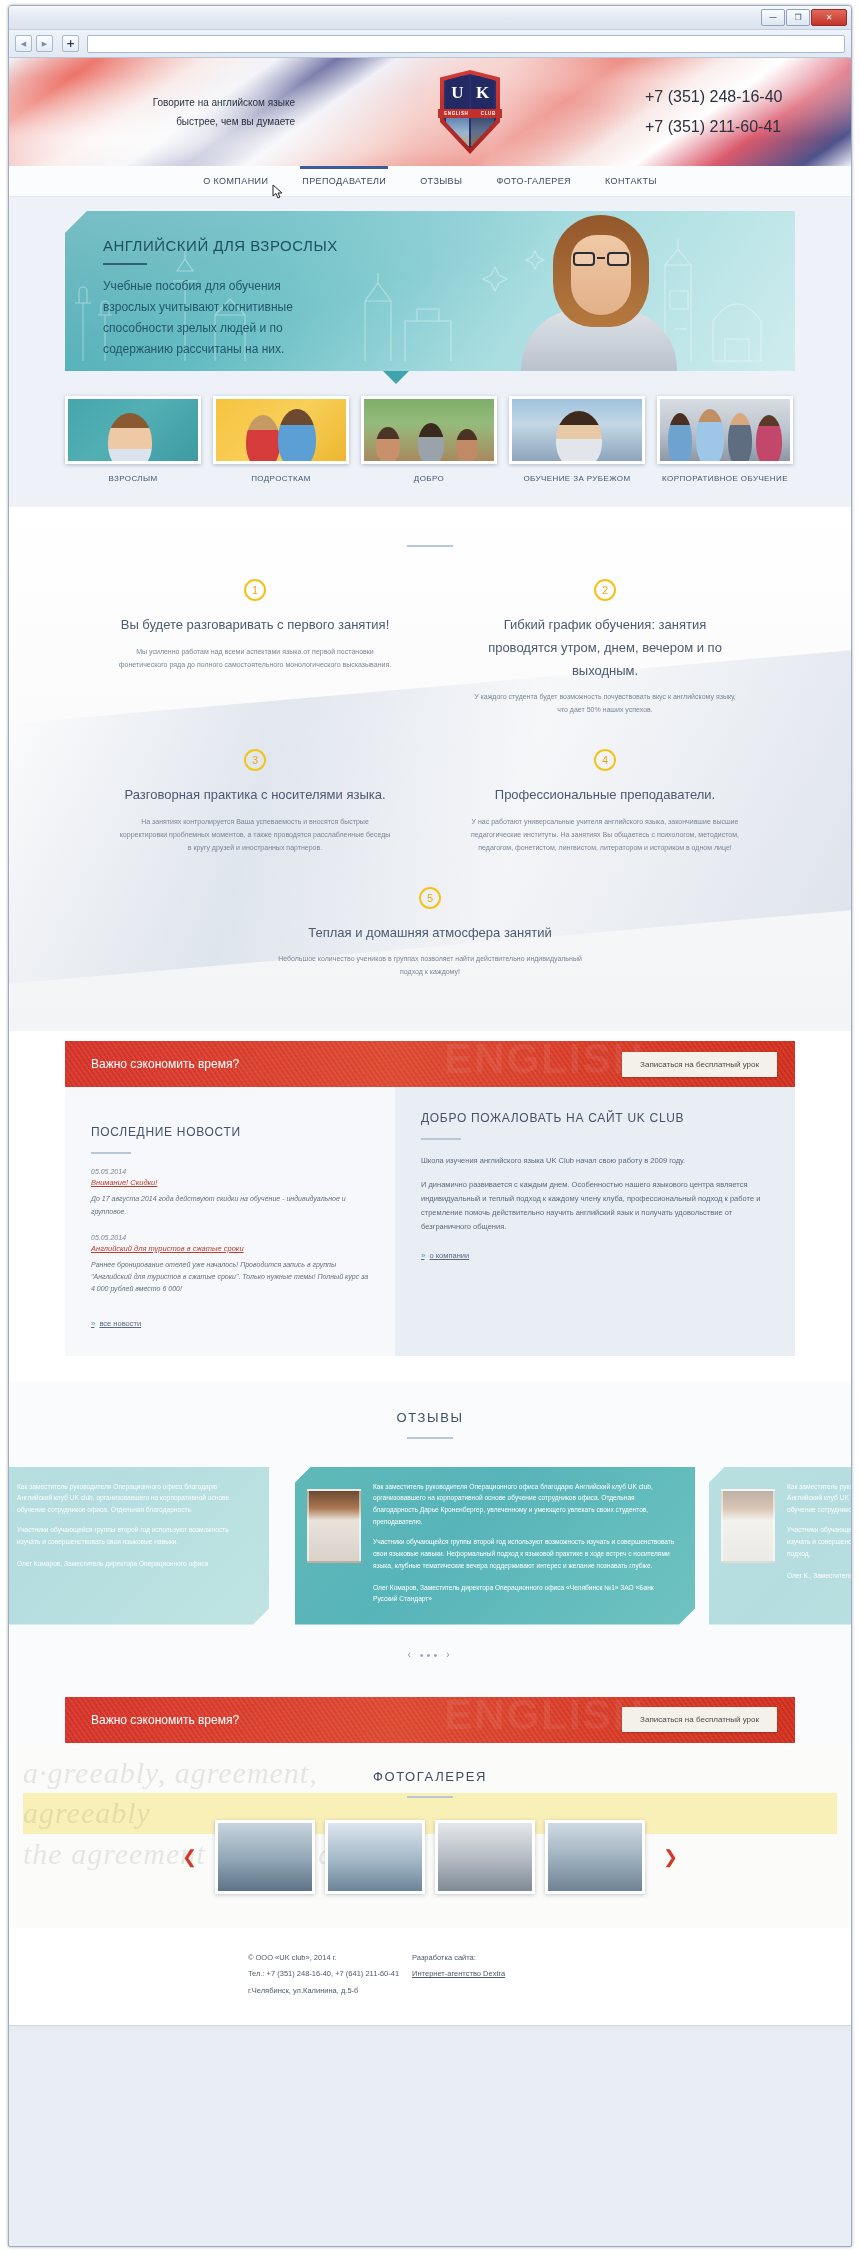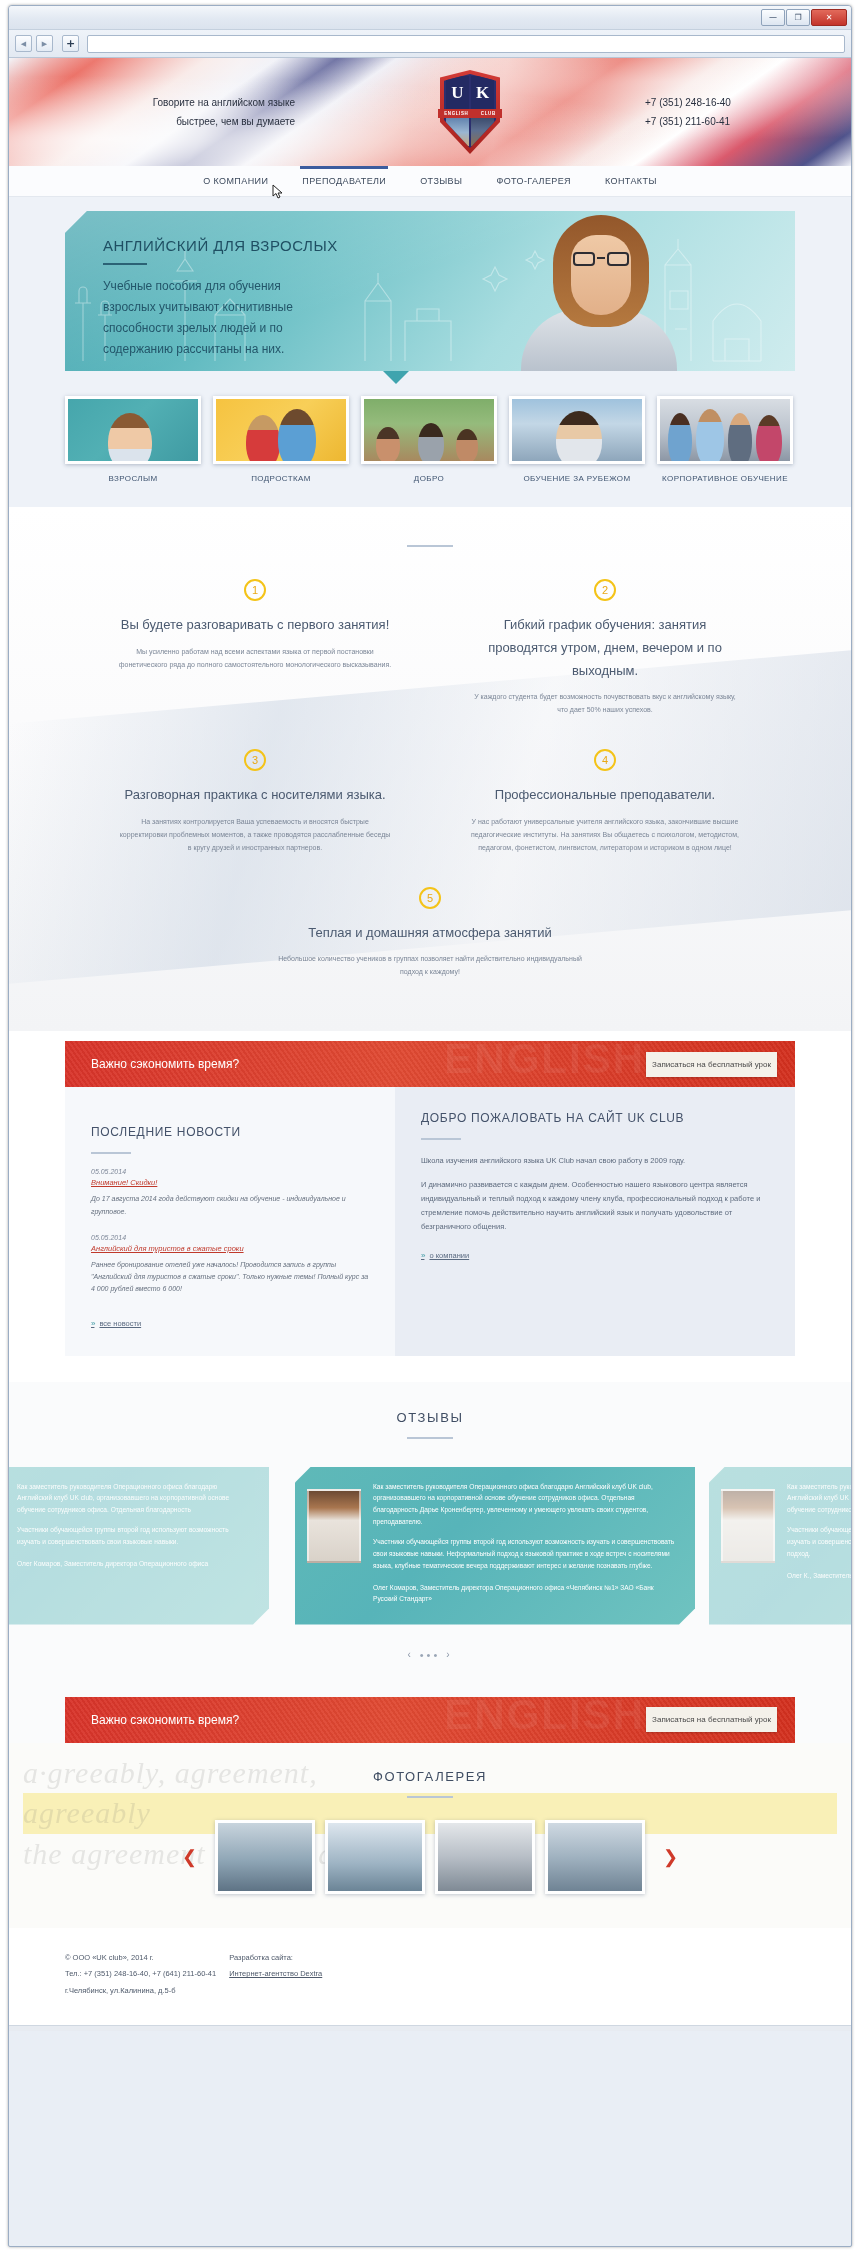--- a/index.html
+++ b/index.html
@@ -77,21 +77,21 @@
       radial-gradient(ellipse at 12% 75%, rgba(255,255,255,.75), transparent 55%),
       radial-gradient(ellipse at 78% 22%, rgba(255,255,255,.45), transparent 50%),
       linear-gradient(100deg, transparent 48%, rgba(255,255,255,.30) 58%, transparent 70%);
   }
   .header-inner {
     position: relative; z-index: 3; width: 730px; margin: 0 auto;
     height: 100%; display: flex; align-items: center; justify-content: space-between;
   }
   .slogan { font-size: 10px; color: #2a3140; line-height: 1.9; text-align: right; width: 230px; }
   .slogan div { white-space: nowrap; }
-  .phones { font-size: 10px; color: #2a3140; line-height: 1.9; width: 150px; }
+  .phones { font-size: 16px; color: #2a3140; line-height: 1.9; width: 150px; }
 
   
   .logo { position: relative; width: 60px; height: 84px; }
   .shield {
     position: absolute; inset: 0;
     background: linear-gradient(to bottom,#d23b36,#a8221f);
     clip-path: polygon(50% 0%,100% 9%,100% 62%,50% 100%,0% 62%,0% 9%);
     box-shadow: 0 1px 3px rgba(0,0,0,.4);
   }
   .shield-inner {
@@ -258,21 +258,21 @@
     padding: 0 18px 0 26px; position: relative; overflow: hidden;
   }
   .cta::after {
     content: "ENGLISH"; position: absolute; right: 150px; top: -6px;
     font-size: 42px; font-weight: bold; color: rgba(255,255,255,.07);
     letter-spacing: 2px; font-family: "Liberation Sans", sans-serif;
   }
   .cta-text { font-size: 12px; color: #fff; position: relative; z-index: 2; }
   .cta-btn {
     background: #f4f1ea; color: #4a4a4a; font-size: 8px;
-    padding: 8px 6px; cursor: pointer; position: relative; z-index: 2;
+    padding: 8px 18px; cursor: pointer; position: relative; z-index: 2;
     box-shadow: 0 1px 2px rgba(0,0,0,.2);
   }
 
   
   .news-row { width: 730px; margin: 0 auto; display: flex; background: #fff; }
   .news { width: 330px; padding: 36px 26px 26px; background: #f6f8fb; }
   .welcome { flex: 1; padding: 22px 26px 26px; background: #e9edf4; }
   .blk-title {
     font-size: 12px; color: #44526a; letter-spacing: .7px; line-height: 1.5; font-weight: normal;
   }
@@ -341,21 +341,21 @@
     box-shadow: 0 1px 4px rgba(60,80,110,.3); background-size: cover; position: relative; overflow: hidden;
   }
   .g1 { background: linear-gradient(to bottom,#c8d4dd 0%,#8fa6b6 55%,#5e7385 100%); }
   .g2 { background: linear-gradient(to bottom,#dde6ee 0%,#9db3c3 60%,#6b8496 100%); }
   .g3 { background: linear-gradient(to bottom,#e4e7ea 0%,#b7bec6 50%,#7f8a95 100%); }
   .g4 { background: linear-gradient(to bottom,#cfd9e2 0%,#a0b2c0 50%,#6f8394 100%); }
 
   
   .footer {
     width: 730px; margin: 0 auto; padding: 22px 0 26px;
-    display: flex; justify-content: flex-start; border-top: 0; gap: 13px;
+    display: flex; justify-content: center; border-top: 0; gap: 13px;
   }
   .f-left { font-size: 7.5px; color: #4f5a6b; line-height: 2.2; }
   .f-right { font-size: 7.5px; color: #4f5a6b; line-height: 2.2; width: 200px; }
   .f-right a { color: #4f5a6b; text-decoration: underline; cursor: pointer; }
   .f-bottom { height: 6px; background: #e7ebf1; border-top: 1px solid #cfd7e1; }
 </style>
 </head>
 <body>
 
 <div class="browser">

